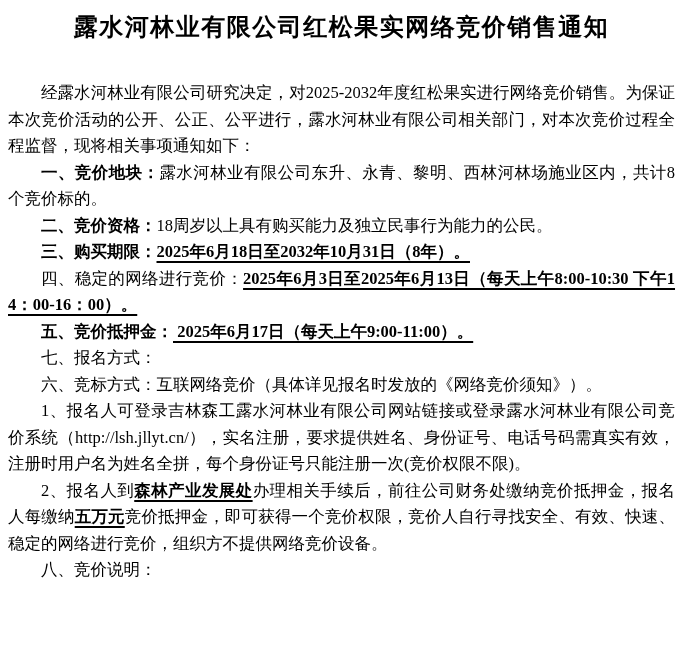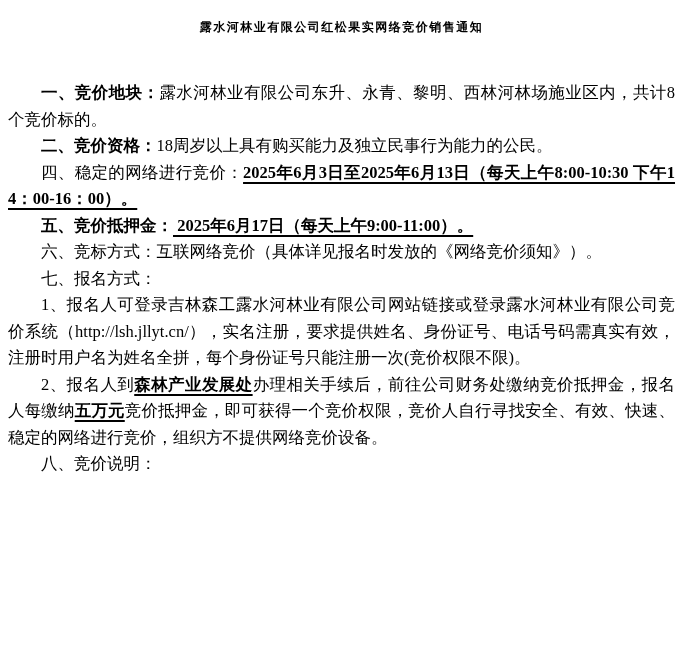--- a/index.html
+++ b/index.html
@@ -13,21 +13,21 @@
     height: 660px;
     background: #ffffff;
     color: #000000;
     overflow: hidden;
     font-family: "Liberation Serif", "DejaVu Serif", serif;
   }
   .doc-title {
     margin: 0;
     padding-top: 15px;
     text-align: center;
-    font-size: 12px;
+    font-size: 24px;
     font-weight: bold;
     letter-spacing: 1.5px;
     line-height: 24px;
   }
   .doc-body {
     margin: 41px 8px 0 8px;
     font-size: 16.5px;
     line-height: 26.5px;
     text-align: justify;
     text-justify: inter-ideograph;
@@ -45,23 +45,25 @@
     text-decoration-thickness: 1.5px;
     text-underline-offset: 4px;
   }
 </style>
 </head>
 <body>
 
 <div class="page">
   <h1 class="doc-title">露水河林业有限公司红松果实网络竞价销售通知</h1>
   <div class="doc-body">
+      <p class="para"><span class="seg">经露水河林业有限公司研究决定，对2025-2032年度红松果实进行网络竞价销售。为保证本次竞价活动的公开、公正、公平进行，露水河林业有限公司相关部门，对本次竞价过程全程监督，现将相关事项通知如下：</span></p>
       <p class="para"><span class="seg bold">一、竞价地块：</span><span class="seg">露水河林业有限公司东升、永青、黎明、西林河林场施业区内，共计8个竞价标的。</span></p>
       <p class="para"><span class="seg bold">二、竞价资格：</span><span class="seg">18周岁以上具有购买能力及独立民事行为能力的公民。</span></p>
+      <p class="para"><span class="seg bold">三、购买期限：</span><span class="seg bold underline">2025年6月18日至2032年10月31日（8年）。</span></p>
       <p class="para"><span class="seg">四、稳定的网络进行竞价：</span><span class="seg bold underline">2025年6月3日至2025年6月13日（每天上午8:00-10:30 下午14：00-16：00）。</span></p>
       <p class="para"><span class="seg bold">五、竞价抵押金：</span><span class="seg bold underline">&nbsp;2025年6月17日（每天上午9:00-11:00）。</span></p>
+      <p class="para"><span class="seg">七、报名方式：</span></p>
       <p class="para"><span class="seg">六、竞标方式：互联网络竞价（具体详见报名时发放的《网络竞价须知》）。</span></p>
-      <p class="para"><span class="seg">七、报名方式：</span></p>
       <p class="para"><span class="seg">1、报名人可登录吉林森工露水河林业有限公司网站链接或登录露水河林业有限公司竞价系统（http://lsh.jllyt.cn/），实名注册，要求提供姓名、身份证号、电话号码需真实有效，注册时用户名为姓名全拼，每个身份证号只能注册一次(竞价权限不限)。</span></p>
       <p class="para"><span class="seg">2、报名人到</span><span class="seg bold underline">森林产业发展处</span><span class="seg">办理相关手续后，前往公司财务处缴纳竞价抵押金，报名人每缴纳</span><span class="seg bold underline">五万元</span><span class="seg">竞价抵押金，即可获得一个竞价权限，竞价人自行寻找安全、有效、快速、稳定的网络进行竞价，组织方不提供网络竞价设备。</span></p>
       <p class="para"><span class="seg">八、竞价说明：</span></p>
     </div>
 </div>
 
 </body></html>

